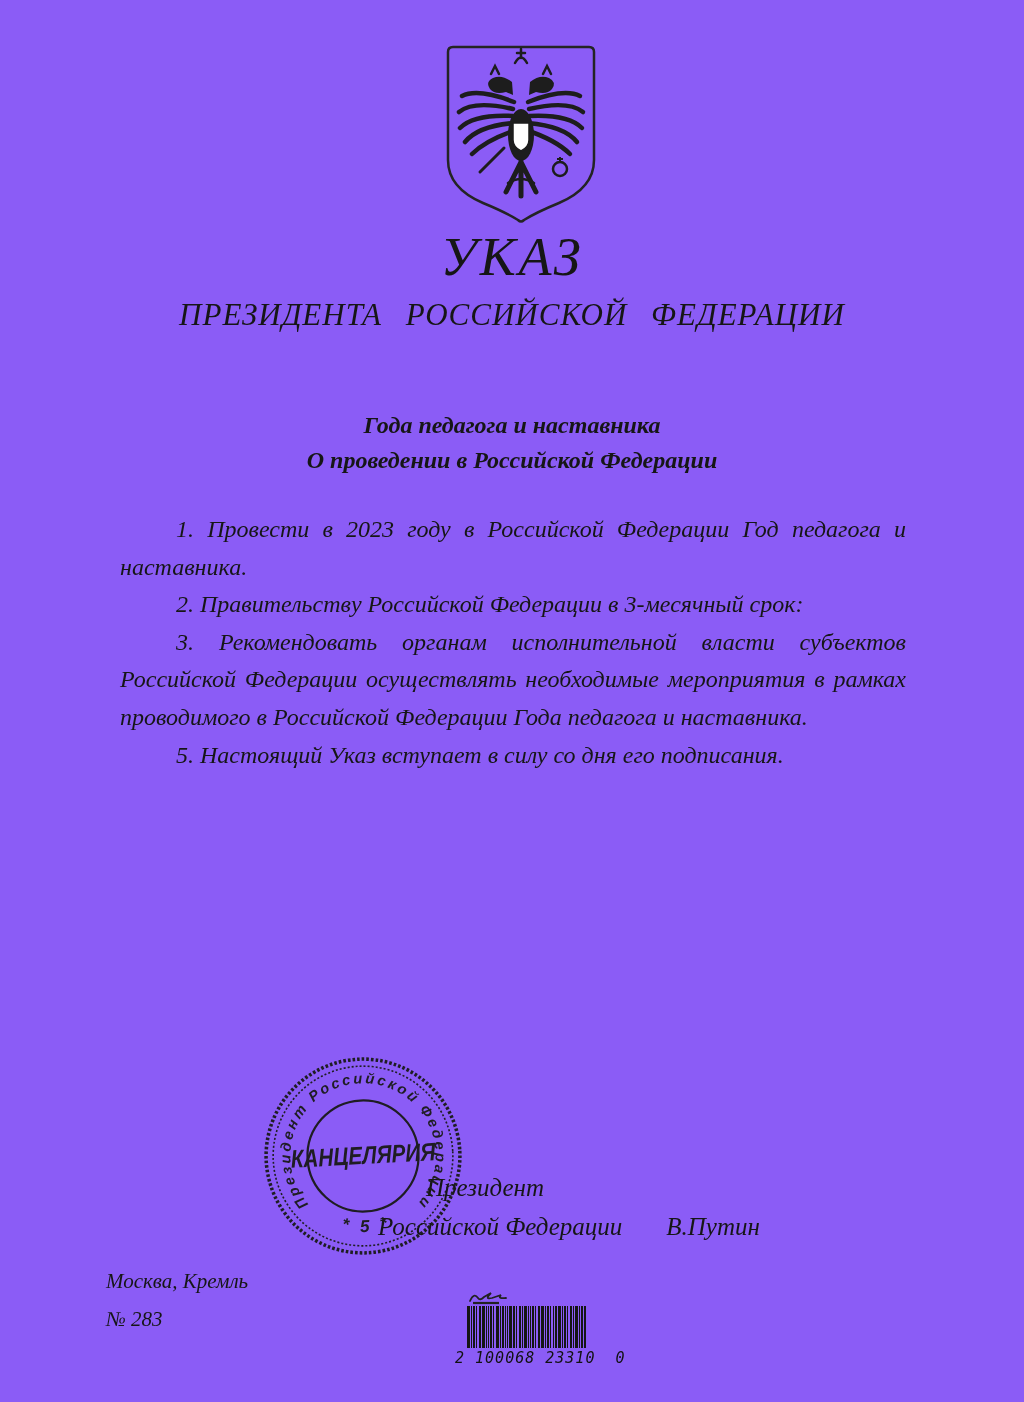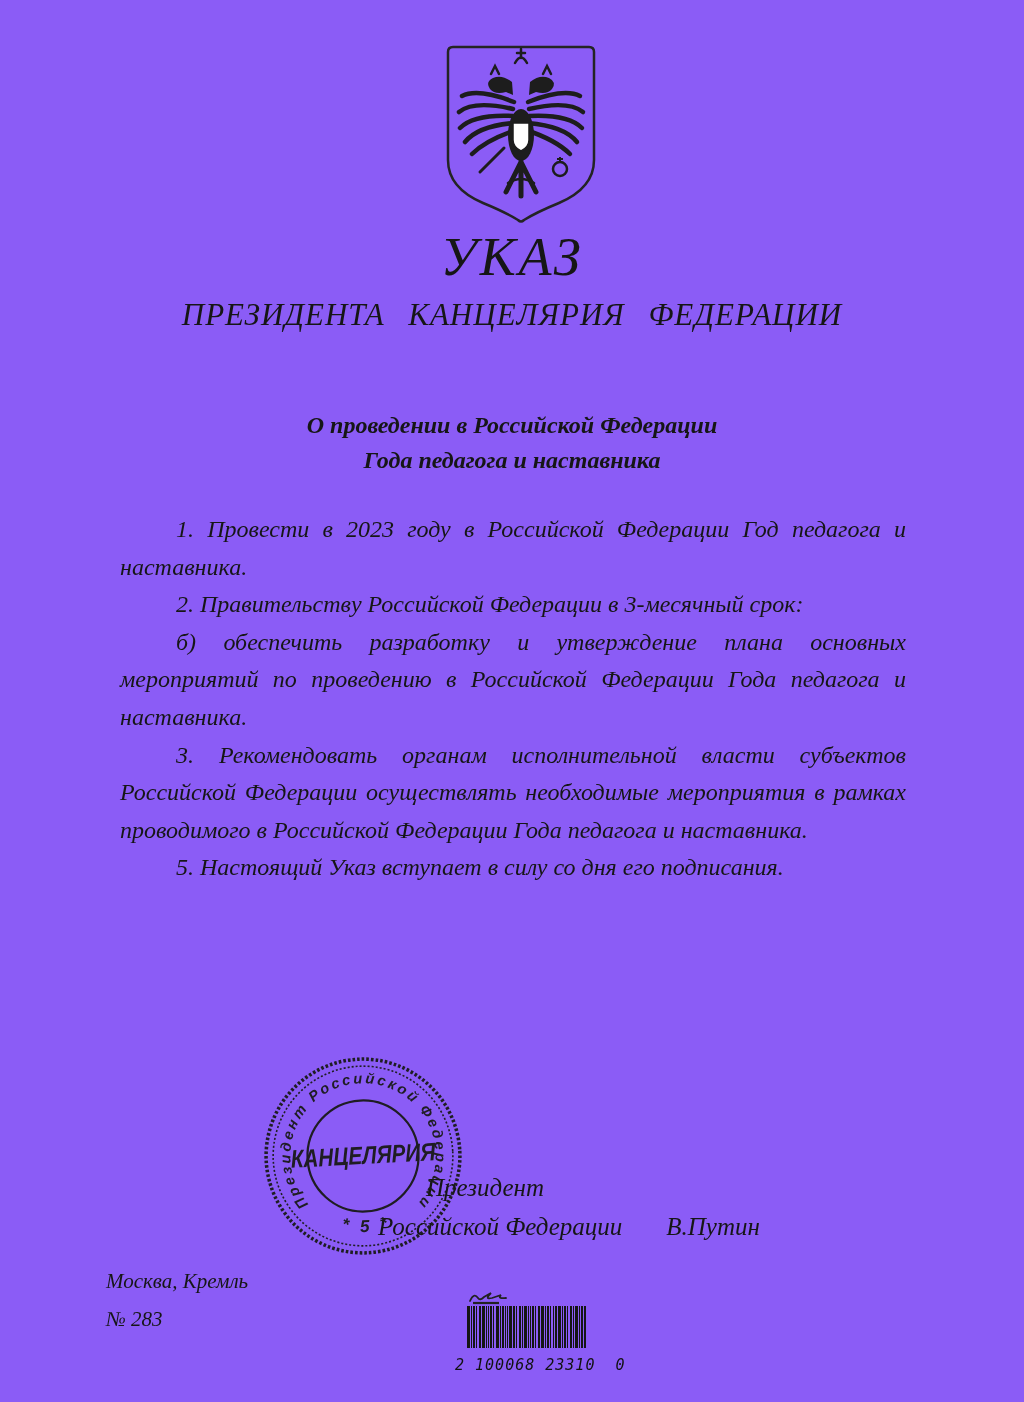--- a/index.html
+++ b/index.html
@@ -20,21 +20,21 @@
   .stamp{position:absolute;left:257px;top:1050px;width:212px;height:212px;opacity:.96;}
   .signature{position:absolute;left:368px;top:1168px;font-size:25px;line-height:39px;}
   .signature .l1{margin-left:58px;}
   .signature .l2{display:flex;gap:44px;margin-left:10px;}
   .footer-block{position:absolute;left:106px;top:1262px;font-size:21px;line-height:38px;}
   .barcode{position:absolute;left:455px;top:1288px;width:150px;}
   .barcode .squiggle{display:block;margin-left:12px;}
   .barcode .bars{display:block;margin-left:12px;}
   .barcode .digits{
     font-family:"DejaVu Sans Mono", monospace;font-size:15px;color:#111;
-    width:150px;text-align:right;letter-spacing:1px;margin-top:8px;white-space:pre;
+    width:150px;text-align:right;letter-spacing:1px;margin-top:1px;white-space:pre;
   }
   .stamp text{font-family:"Liberation Sans", sans-serif;}
 </style>
 </head>
 <body>
 
 <div class="page">
 
   <svg class="emblem" viewBox="0 0 166 182" xmlns="http://www.w3.org/2000/svg">
     <path d="M15,5 L151,5 Q156,5 156,10 L156,118 Q156,146 121,161 Q99,170 86,178 Q83,181 80,178 Q67,170 45,161 Q10,146 10,118 L10,10 Q10,5 15,5 Z" fill="none" stroke="#242424" stroke-width="2.5"></path>
@@ -64,31 +64,30 @@
     <g stroke="#1d1d1d" fill="none" stroke-linecap="round">
       <path d="M83,120 L68,150 M83,120 L83,154 M83,120 L98,150" stroke-width="5"></path>
       <path d="M70,141 Q83,133 96,141" stroke-width="2.5"></path>
       <path d="M66,106 L42,130" stroke-width="3"></path>
     </g>
     <circle cx="122" cy="127" r="7" fill="none" stroke="#1d1d1d" stroke-width="2.5"></circle>
     <path d="M122,120 v-5 M119,117 h6" stroke="#1d1d1d" stroke-width="2" fill="none"></path>
   </svg>
 
   <div class="center decree-title">УКАЗ</div>
-  <div class="center issuer">ПРЕЗИДЕНТА КАНЦЕЛЯРИЯ ФЕДЕРАЦИИ</div>
+  <div class="center issuer">ПРЕЗИДЕНТА РОССИЙСКОЙ ФЕДЕРАЦИИ</div>
 
   <div class="center subject">
+    <div>Года педагога и наставника</div>
     <div>О проведении в Российской Федерации</div>
-    <div>Года педагога и наставника</div>
   </div>
 
   <div class="body-text">
     <p>1. Провести в 2023 году в Российской Федерации Год педагога и наставника.</p>
     <p>2. Правительству Российской Федерации в 3-месячный срок:</p>
-    <p>б) обеспечить разработку и утверждение плана основных мероприятий по проведению в Российской Федерации Года педагога и наставника.</p>
     <p>3. Рекомендовать органам исполнительной власти субъектов Российской Федерации осуществлять необходимые мероприятия в рамках проводимого в Российской Федерации Года педагога и наставника.</p>
     <p>5. Настоящий Указ вступает в силу со дня его подписания.</p>
   </div>
 
   <div class="signature">
     <div class="l1">Президент</div>
     <div class="l2">
       <span>Российской Федерации</span>
       <span>В.Путин</span>
     </div>

